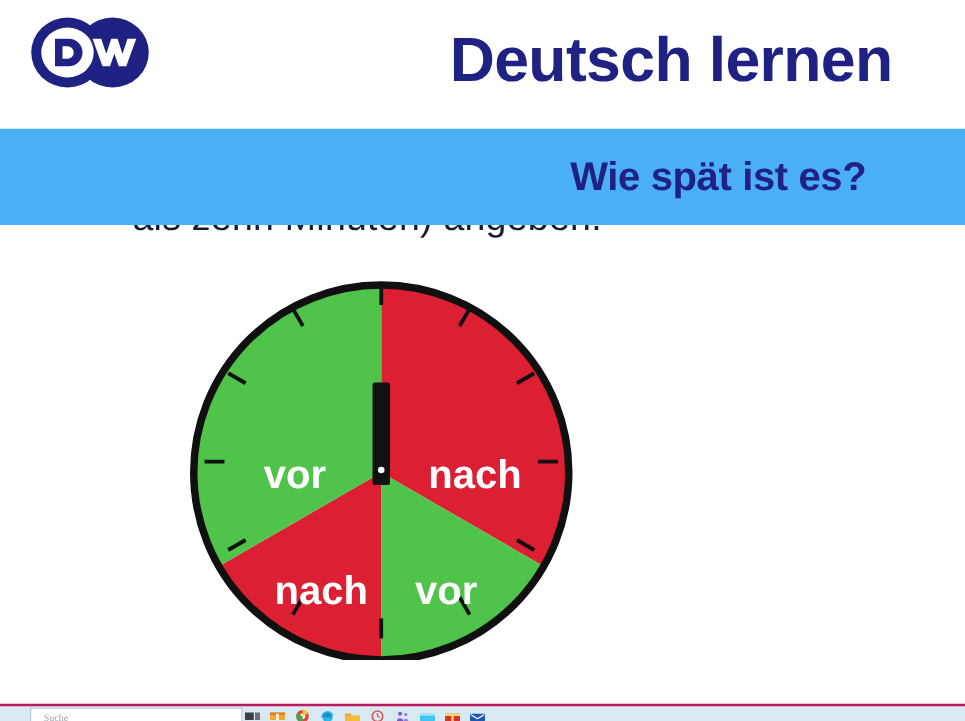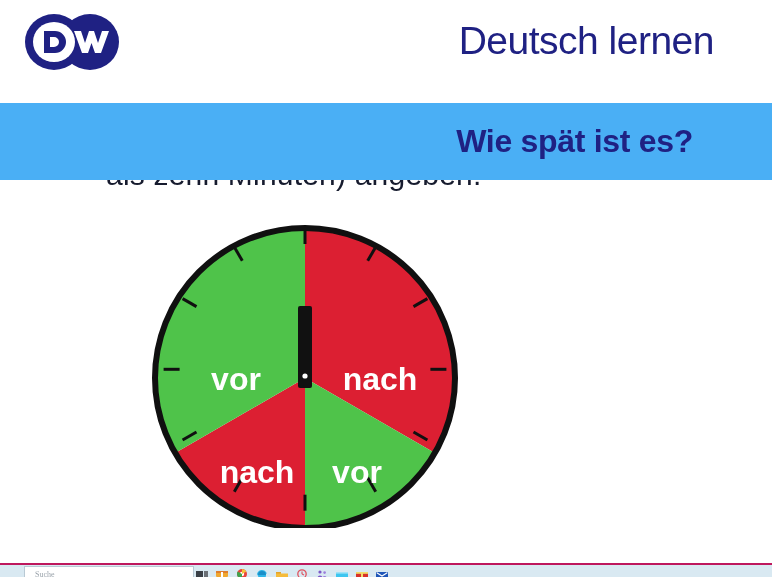--- a/index.html
+++ b/index.html
@@ -14,21 +14,21 @@
   
   .header {
     position:absolute; left:0; top:0; width:772px; height:103px;
     background:#ffffff;
   }
   .logo {
     position:absolute; left:24px; top:13px; width:96px; height:58px;
   }
   .title {
     position:absolute; right:58px; top:19px;
-    font-size:39px; font-weight:normal; letter-spacing:-0.5px;
+    font-size:50px; font-weight:bold; letter-spacing:-0.5px;
     color:#1f2183; white-space:nowrap;margin-left:20px;
   }
 
   
   .banner {
     position:absolute; left:0; top:103px; width:772px; height:77px;
     background:#4aaff5;
   }
   .banner-title {
     position:absolute; right:79px; top:20px;

